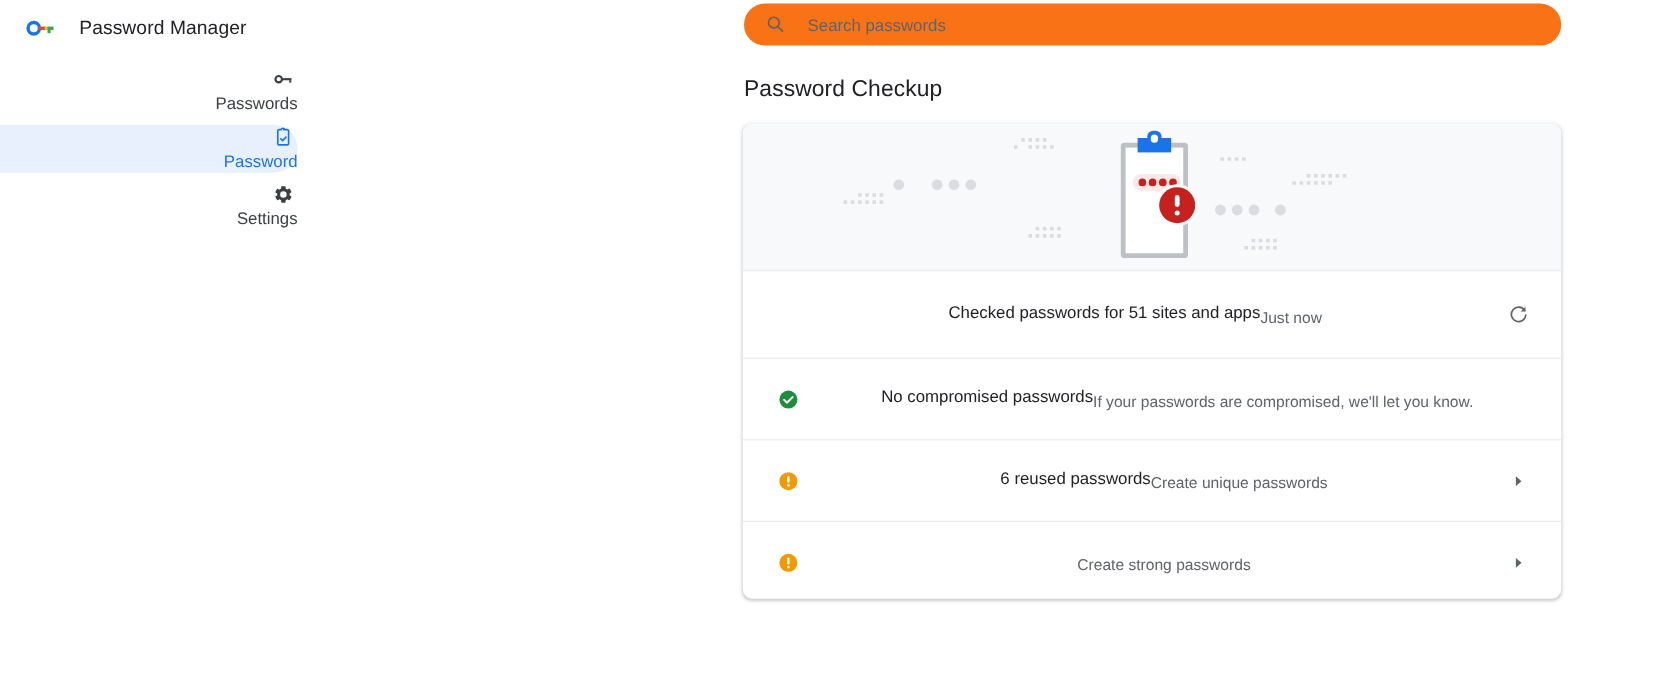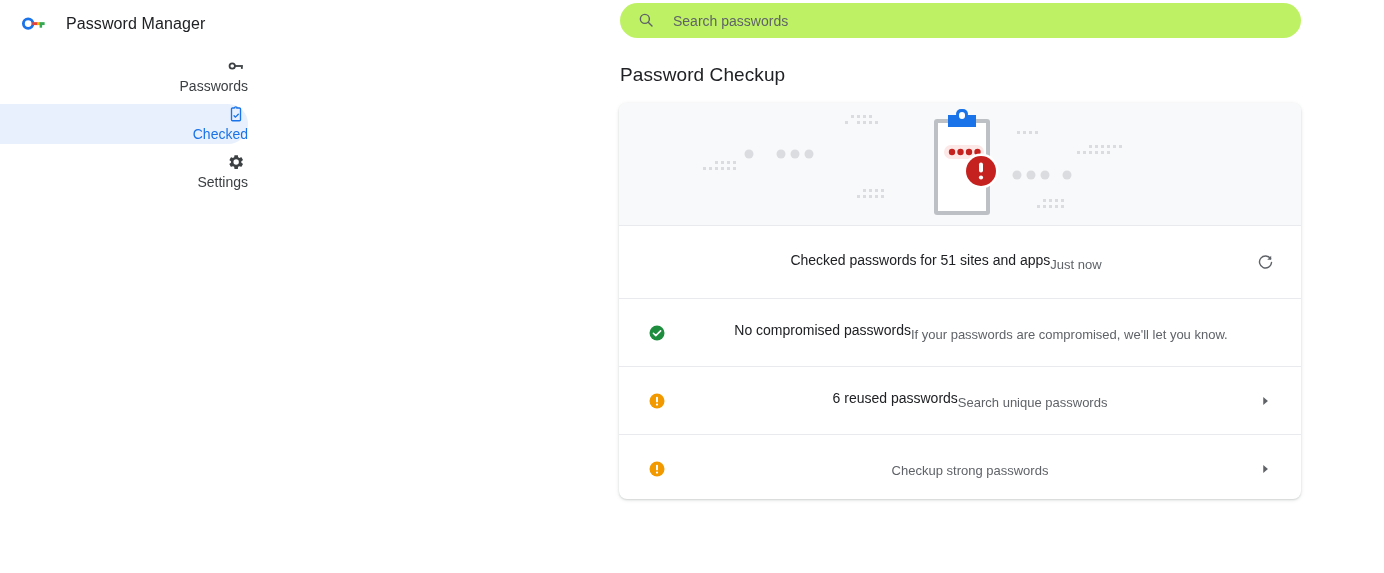--- a/index.html
+++ b/index.html
@@ -50,21 +50,21 @@
   }
   .nav-item.active { background: #e8f0fe; }
   .nav-item.active .nav-label { color: #1a73e8; font-weight: 400; }
 
   
   .main { position: absolute; left: 300px; top: 0; width: 1084px; height: 573px; }
 
   .searchbar {
     position: absolute; left: 320px; top: 3px;
     width: 681px; height: 35px;
-    background: #bef264; border-radius: 18px;
+    background: #f97316; border-radius: 18px;
     display: flex; align-items: center; justify-content: space-between;
   }
   .search-icon { width: 20px; height: 20px; margin-left: 17px; flex: 0 0 auto; }
   .search-input {
     flex: 1; border: none; outline: none; background: transparent;
     margin-left: 14px; margin-right: 16px;
     font-family: "Liberation Sans", sans-serif;
     font-size: 14px; color: #3c4043;
   }
   .search-input::placeholder { color: #5f6368; opacity: 1; }
@@ -153,21 +153,21 @@
       </div>
 
       <div class="nav-item active">
         <span class="nav-icon">
           <svg width="18" height="18" viewBox="0 0 24 24">
             <path d="M16 4h-2.2a2.2 2.2 0 0 0-4.2 0H7.4A1.4 1.4 0 0 0 6 5.4v14.2A1.4 1.4 0 0 0 7.4 21h9.2a1.4 1.4 0 0 0 1.4-1.4V5.4A1.4 1.4 0 0 0 16.6 4z" fill="none" stroke="#1a73e8" stroke-width="1.8"></path>
             <path d="M11.7 3.2h1.2v1.9h-1.2z" fill="#1a73e8"></path>
             <path d="M9.4 14.3l1.9 1.9 3.8-3.9" fill="none" stroke="#1a73e8" stroke-width="1.8" stroke-linecap="round" stroke-linejoin="round"></path>
           </svg>
         </span>
-        <span class="nav-label">Checked</span>
+        <span class="nav-label">Password</span>
       </div>
 
       <div class="nav-item">
         <span class="nav-icon">
           <svg width="18" height="18" viewBox="0 0 24 24">
             <path fill="#3c4043" d="M19.1 12.9c.04-.3.06-.59.06-.9s-.02-.6-.07-.9l1.96-1.52a.47.47 0 0 0 .11-.59l-1.86-3.2c-.11-.21-.36-.28-.57-.21l-2.3.92a6.8 6.8 0 0 0-1.56-.9l-.35-2.44A.45.45 0 0 0 14.07 3h-3.72c-.22 0-.41.16-.45.38l-.35 2.44c-.56.23-1.08.54-1.56.9l-2.3-.92a.45.45 0 0 0-.57.21l-1.86 3.2c-.12.2-.07.45.11.59L5.33 11.1c-.04.3-.07.6-.07.9s.03.6.07.9l-1.96 1.52a.47.47 0 0 0-.11.59l1.86 3.2c.11.21.36.28.57.21l2.3-.92c.48.36 1 .67 1.56.9l.35 2.44c.4.22.23.38.45.38h3.72c.22 0 .41-.16.45-.38l.35-2.44c.56-.23 1.08-.54 1.56-.9l2.3.92c.21.08.46 0 .57-.21l1.86-3.2a.47.47 0 0 0-.11-.59L19.1 12.9zM12.21 15.6A3.6 3.6 0 1 1 12.21 8.4a3.6 3.6 0 0 1 0 7.2z"></path>
           </svg>
         </span>
         <span class="nav-label">Settings</span>
       </div>
@@ -317,39 +317,39 @@
       <div class="row row-result">
         <span class="status-icon">
           <svg width="18" height="18" viewBox="0 0 24 24">
             <circle cx="12" cy="12" r="10" fill="#f29900"></circle>
             <rect x="10.7" y="6.2" width="2.6" height="7.6" rx="1.3" fill="#ffffff"></rect>
             <circle cx="12" cy="16.8" r="1.5" fill="#ffffff"></circle>
           </svg>
         </span>
         <div class="row-texts">
           <div class="row-title">6 reused passwords</div>
-          <div class="row-sub">Search unique passwords</div>
+          <div class="row-sub">Create unique passwords</div>
         </div>
         <span class="chevron">
           <svg width="14" height="14" viewBox="0 0 24 24">
             <polygon points="9,5 9,19 17,12" fill="#5f6368"></polygon>
           </svg>
         </span>
       </div>
 
       <div class="row row-result">
         <span class="status-icon">
           <svg width="18" height="18" viewBox="0 0 24 24">
             <circle cx="12" cy="12" r="10" fill="#f29900"></circle>
             <rect x="10.7" y="6.2" width="2.6" height="7.6" rx="1.3" fill="#ffffff"></rect>
             <circle cx="12" cy="16.8" r="1.5" fill="#ffffff"></circle>
           </svg>
         </span>
         <div class="row-texts">
-          <div class="row-sub">Checkup strong passwords</div>
+          <div class="row-sub">Create strong passwords</div>
         </div>
         <span class="chevron">
           <svg width="14" height="14" viewBox="0 0 24 24">
             <polygon points="9,5 9,19 17,12" fill="#5f6368"></polygon>
           </svg>
         </span>
       </div>
 
     </div>
   </div>

